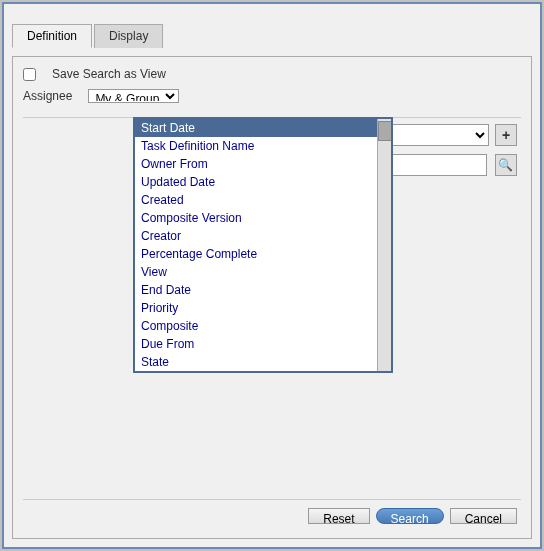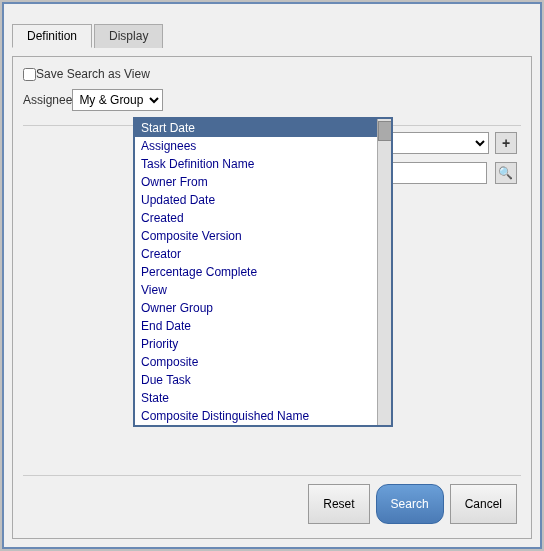--- a/index.html
+++ b/index.html
@@ -82,37 +82,37 @@
       padding: 10px;
       flex: 1;
       display: flex;
       flex-direction: column;
       position: relative;
     }
     .row {
       display: flex;
       align-items: center;
       margin-bottom: 8px;
-      gap: 0;
+      gap: 16px;
     }
     .label {
       font-size: 12px;
       color: #333;
     }
     .checkbox {
       width: 13px;
       height: 13px;
       cursor: pointer;
     }
     select.assignee-select {
       font-size: 12px;
       padding: 1px 2px;
       border: 1px solid #999;
       background: white;
-      height: 22px;
+      height: 14px;
     }
     .separator {
       border: none;
       border-top: 1px solid #ccc;
       margin: 6px 0;
     }
     .add-condition-row {
       display: flex;
       align-items: center;
       gap: 6px;
@@ -211,21 +211,21 @@
       padding: 8px 4px 4px 4px;
       border-top: 1px solid #ccc;
       margin-top: 4px;
     }
     .btn {
       padding: 3px 14px;
       font-size: 12px;
       cursor: pointer;
       border: 1px solid #999;
       background: linear-gradient(to bottom, #f5f5f5, #ddd);
-      height: 40px;
+      height: 16px;
     }
     .btn.primary {
       background: linear-gradient(to bottom, #6a9fd8, #4a7ab5);
       color: white;
       border-color: #3a6aa5;
       border-radius: 12px;
     }
     .scrollbar-thumb {
       width: 14px;
       height: 20px;
@@ -267,36 +267,33 @@
         <input type="text" class="task-type-input" value="" style="">
         <div class="search-icon-btn">
           <span>🔍</span>
         </div>
       </div>
 
       <div class="dropdown-overlay">
         <div style="display:flex; flex:1; overflow:hidden;">
           <div class="dropdown-list">
             <div class="dropdown-item selected">Start Date</div>
-            <div class="dropdown-item">Assignees</div>
             <div class="dropdown-item">Task Definition Name</div>
             <div class="dropdown-item">Owner From</div>
             <div class="dropdown-item">Updated Date</div>
             <div class="dropdown-item">Created</div>
             <div class="dropdown-item">Composite Version</div>
             <div class="dropdown-item">Creator</div>
             <div class="dropdown-item">Percentage Complete</div>
             <div class="dropdown-item">View</div>
-            <div class="dropdown-item">Owner Group</div>
             <div class="dropdown-item">End Date</div>
             <div class="dropdown-item">Priority</div>
             <div class="dropdown-item">Composite</div>
-            <div class="dropdown-item">Due Task</div>
+            <div class="dropdown-item">Due From</div>
             <div class="dropdown-item">State</div>
-            <div class="dropdown-item">Composite Distinguished Name</div>
 
           </div>
           <div class="dropdown-scrollbar">
             <div class="scrollbar-thumb"></div>
           </div>
         </div>
       </div>
 
       <div style="flex:1;"></div>
       <div class="bottom-buttons">

